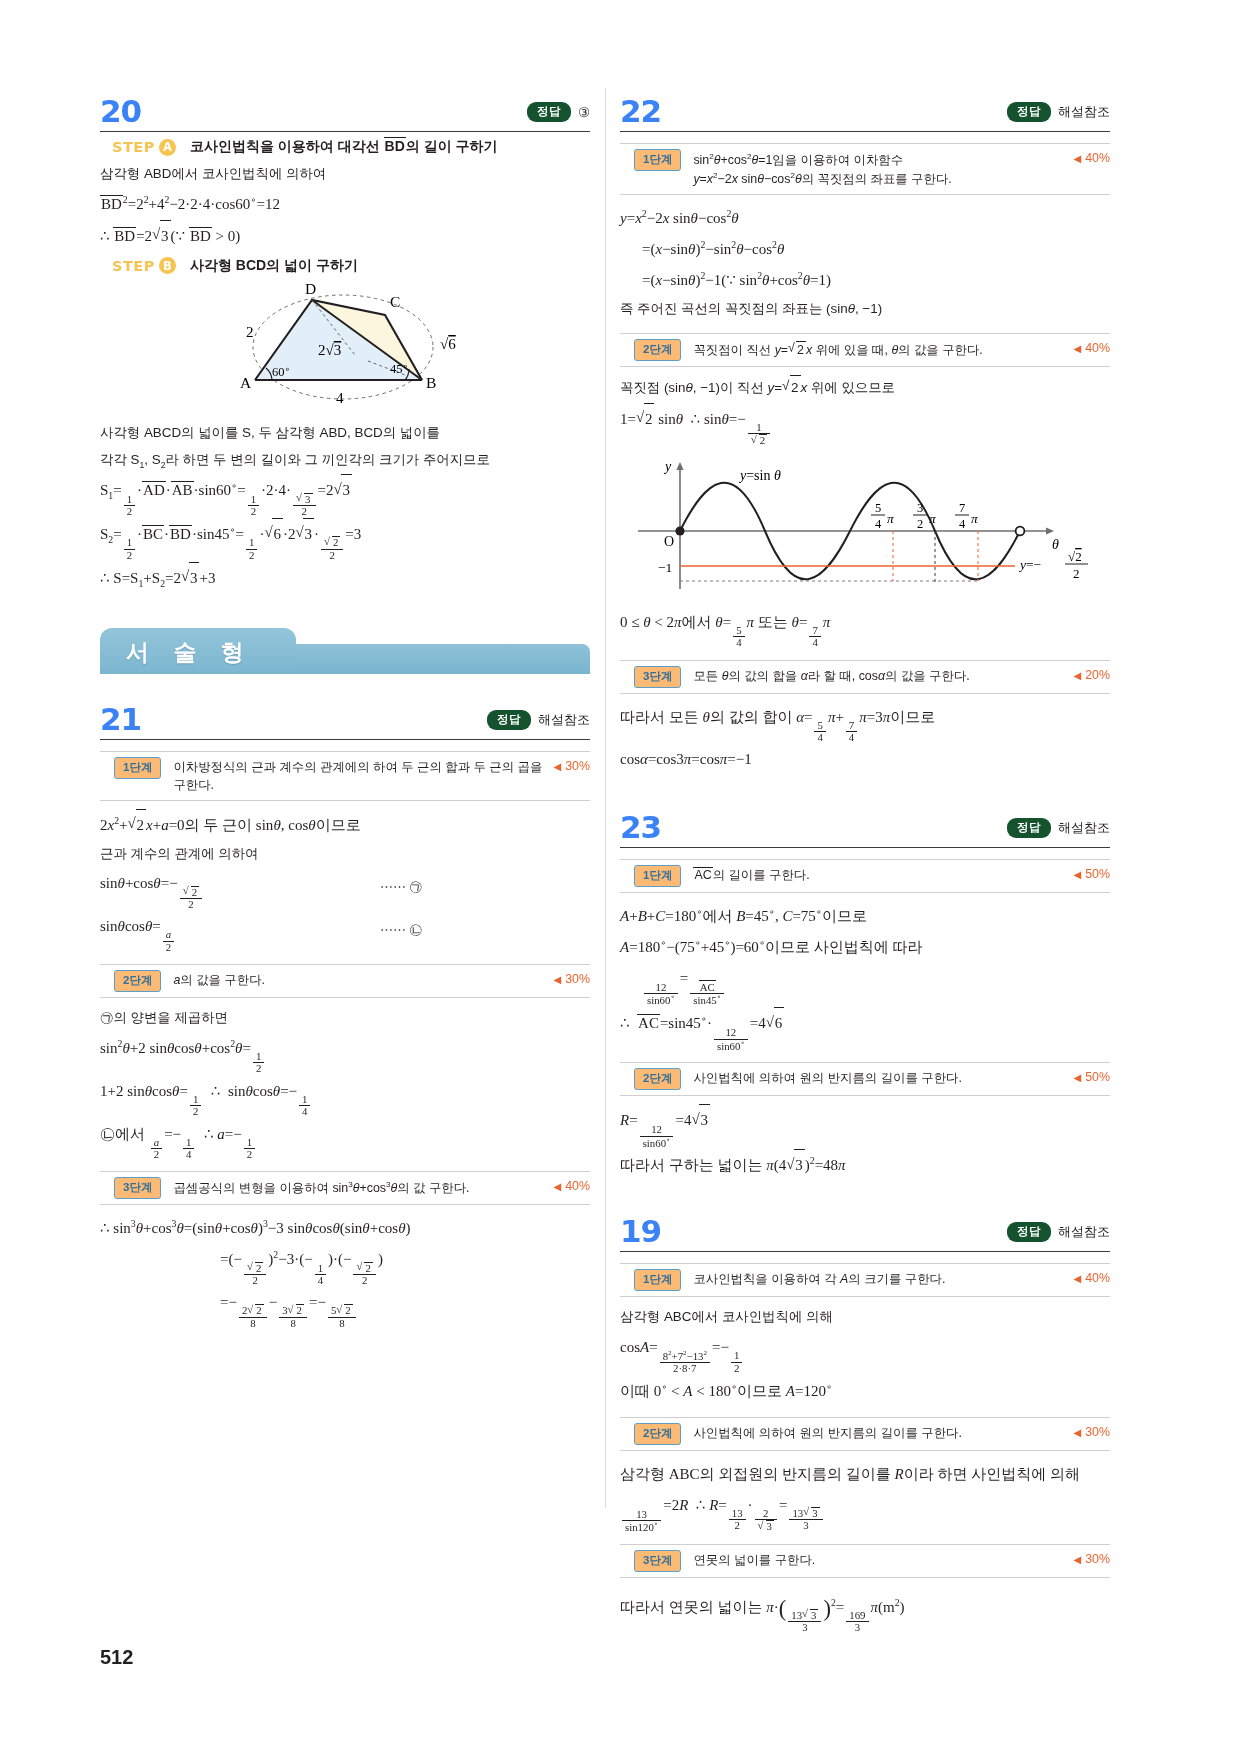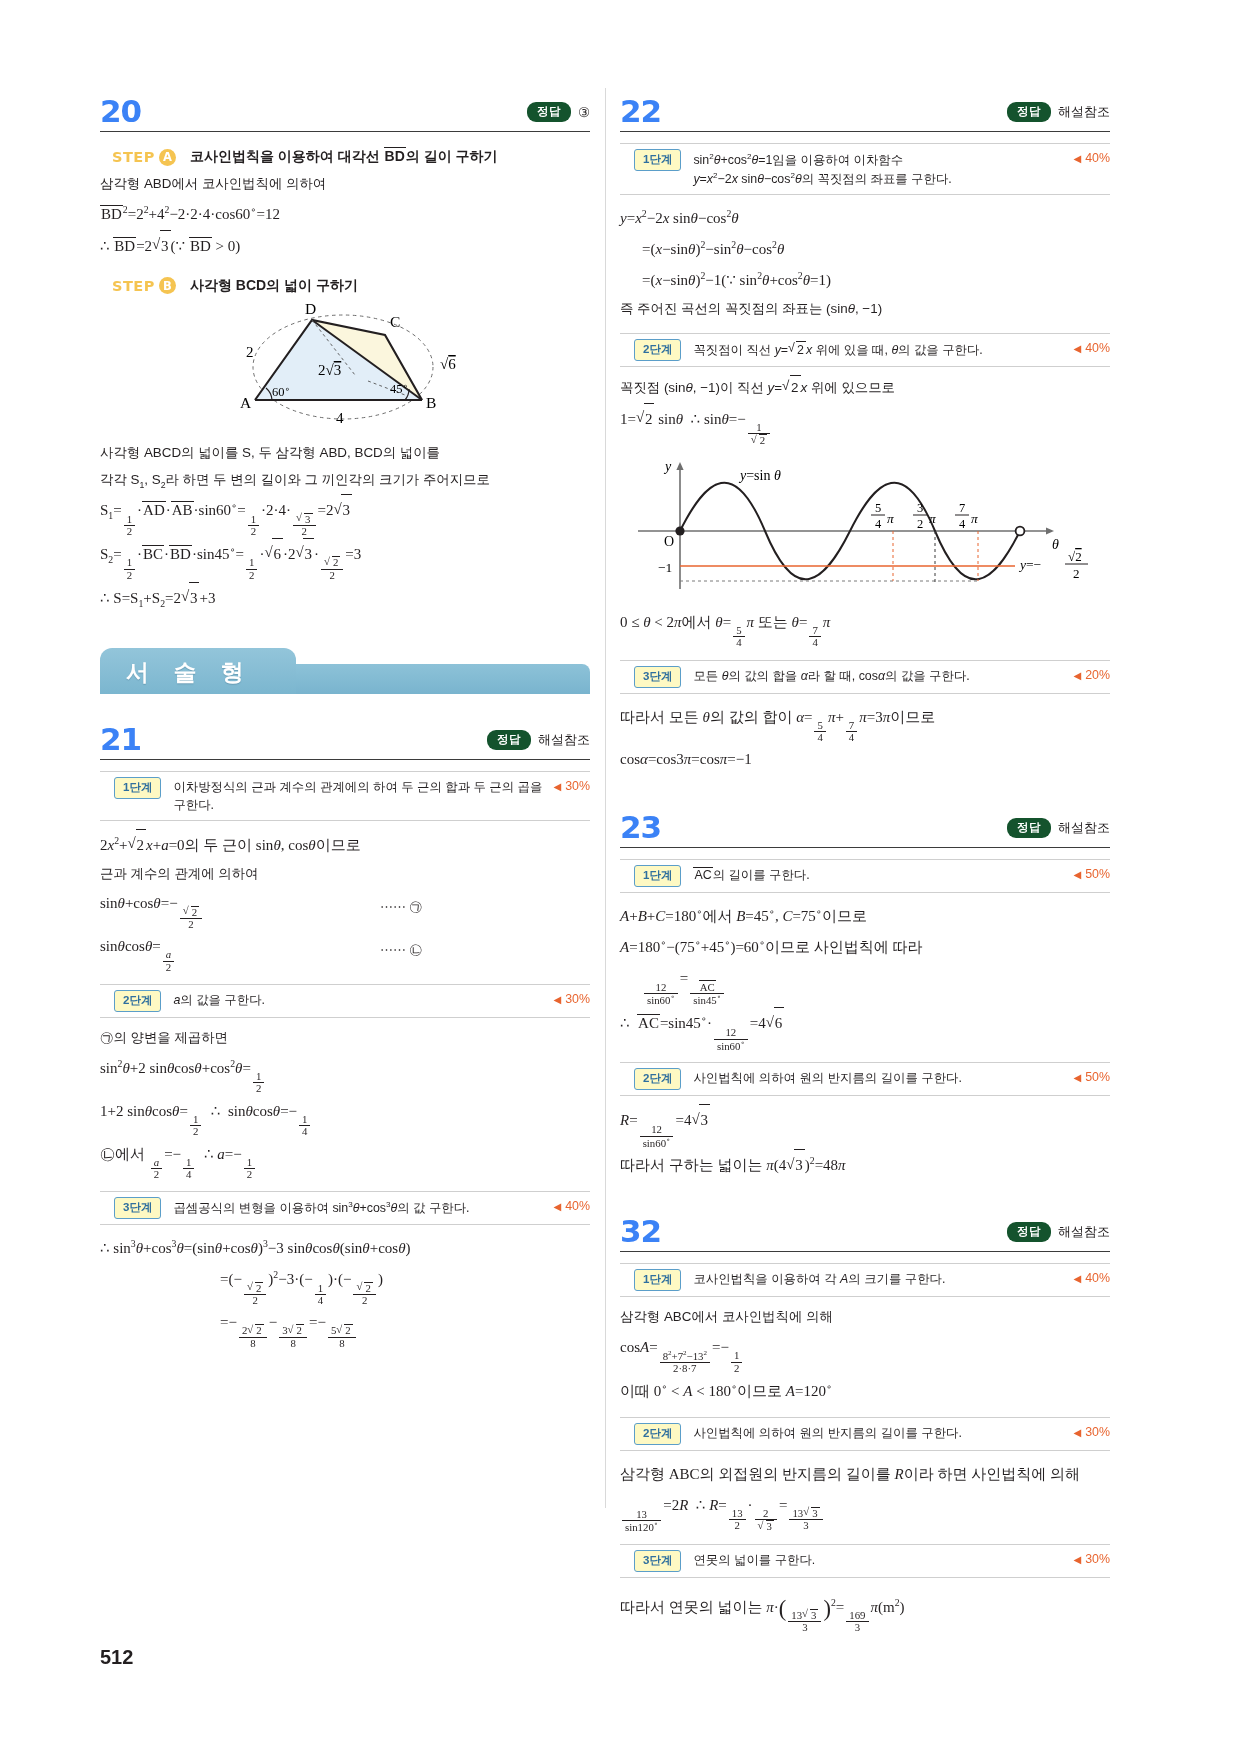--- a/index.html
+++ b/index.html
@@ -49,21 +49,21 @@
   }
   .ans-val {
     font-family:"Liberation Sans", sans-serif;
     font-size:13.5px; color:#231f20;
   }
   .ans-val.kr { font-size:13px; }
 
   
   .step-row {
     display:flex; align-items:center; gap:8px;
-    margin:16px 0 6px 12px;
+    margin:6px 0 6px 12px;
   }
   .step-word {
     font-family:"DejaVu Sans", sans-serif;
     font-weight:bold; font-size:14.5px;
     color:#f5c451; letter-spacing:0.5px;
   }
   .step-circ {
     width:17px; height:17px; border-radius:50%;
     background:#f5c451; color:#ffffff;
     font-family:"DejaVu Sans", sans-serif;
@@ -83,21 +83,21 @@
     border-top:1px solid #cfcfcf;
     border-bottom:1px solid #cfcfcf;
     padding:5px 0 5px 0;
     margin:11px 0 8px 0;
     min-height:30px;
   }
   .stage-tag {
     flex:0 0 auto;
     margin-left:14px; margin-right:12px;
     border:1.1px solid #5b9ec9;
-    color:#2f6f9e; background:#fef9c3;
+    color:#2f6f9e; background:#fdba74;
     font-family:"Liberation Sans", sans-serif;
     font-size:11.5px; font-weight:bold;
     padding:2px 8px 3px; border-radius:3px;
     white-space:nowrap;
   }
   .stage-desc {
     flex:1 1 auto;
     font-family:"Liberation Sans", sans-serif;
     font-size:12.4px; line-height:1.45; color:#231f20;
     padding-top:2px; padding-right:8px;
@@ -593,21 +593,21 @@
             <span class="den">sin60<span class="sup">∘</span></span>
           </span>=4<span class="rad"><span class="ra">3</span></span>
       </div>
       <div class="math">
         따라서 구하는 넓이는 <span class="mi">π</span>(4<span class="rad"><span class="ra">3</span></span>)<span class="sup">2</span>=48<span class="mi">π</span>
       </div>
     </div>
 
     <div class="prob" style="margin-top:28px;">
       <div class="prob-head">
-        <div class="prob-num">32</div>
+        <div class="prob-num">19</div>
         <div class="ans-wrap">
           <span class="ans-badge">정답</span>
           <span class="ans-val kr">해설참조</span>
         </div>
       </div>
 
       <div class="stage">
         <span class="stage-tag">1단계</span>
         <span class="stage-desc">코사인법칙을 이용하여 각 <span class="mi">A</span>의 크기를 구한다.</span>
         <span class="stage-pct"><span class="arrow">◀</span><span>40%</span></span>

